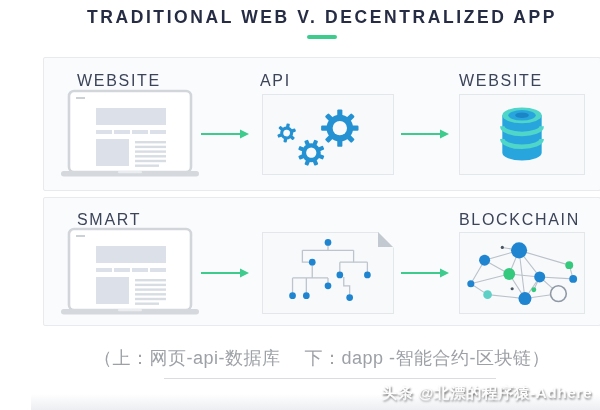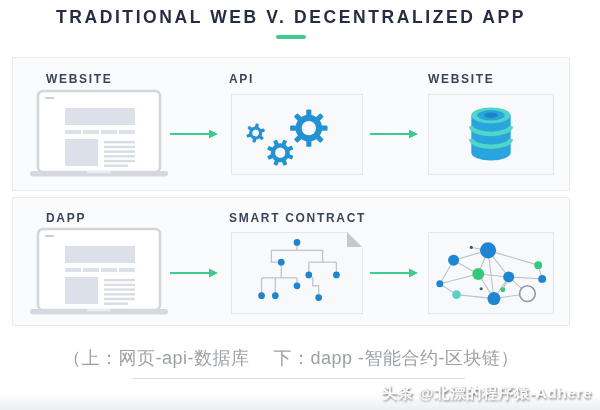--- a/index.html
+++ b/index.html
@@ -6,39 +6,39 @@
     --accent-green:#3ecb8e; --gear-blue:#2492d2; --database-blue:#29a5de;
     --database-teal:#4fd6c8; --node-blue:#1f85d0; --node-green:#34c97d;
     --node-teal:#5ed0c5; --line-grey:#bcc4cd; --title-navy:#262c44; --label-navy:#3c445a;
   }
   *{box-sizing:border-box;margin:0;padding:0}
   html,body{width:600px;height:410px}
   body{
     font-family:"Liberation Sans","DejaVu Sans",sans-serif;
     background:#ffffff; position:relative; overflow:hidden;
   }
-  .page{position:absolute;inset:0;}
+  .page{position:absolute;inset:0;margin-left:31px;}
   .page::after{content:"";position:absolute;left:0;right:0;bottom:0;height:16px;
     background:linear-gradient(to bottom,rgba(236,238,241,0),#eceef1);pointer-events:none}
   .title{
     position:absolute;top:7px;left:0;width:582px;text-align:center;
     font-size:17.5px;font-weight:800;letter-spacing:2.6px;color:var(--title-navy);
   }
   .title-underline{
     position:absolute;top:35px;left:276px;width:30px;height:4px;border-radius:2px;
     background:var(--accent-green);
   }
   .panel{
     position:absolute;left:12px;width:558px;background:#fafbfc;
     border:1px solid #e8eaee;border-radius:2px;
   }
   .panel-1{top:57px;height:134px}
   .panel-2{top:197px;height:129px}
   .col-label{
-    position:absolute;font-size:12px;font-weight:700;letter-spacing:1.7px;
+    position:absolute;font-size:16px;font-weight:400;letter-spacing:1.7px;
     color:var(--label-navy);white-space:nowrap;
   }
   .panel-1 .col-label{top:14px}
   .panel-2 .col-label{top:13px}
   .label-1{left:33px}.label-2{left:216px}.label-3{left:415px}
   .laptop{position:absolute;left:16px;width:140px;height:88px}
   .panel-1 .laptop{top:31px}
   .panel-2 .laptop{top:29px}
   .arrow{position:absolute;width:50px;height:12px}
   .arrow-a{left:156px}.arrow-b{left:356px}
@@ -166,22 +166,22 @@
         <path d="M43 31 a20 8 0 0 0 40 0" stroke="var(--database-teal)" stroke-width="4.6" fill="none"></path>
         <path d="M43 44 a20 8 0 0 0 40 0" stroke="var(--database-teal)" stroke-width="4.6" fill="none"></path>
         <ellipse cx="63" cy="20" rx="20" ry="8" fill="var(--database-teal)"></ellipse>
         <ellipse cx="63" cy="20" rx="14" ry="5.3" fill="var(--database-blue)"></ellipse>
         <ellipse cx="63" cy="20" rx="7" ry="2.8" fill="#1b86c6"></ellipse>
       </svg>
     </div>
   </section>
 
   <section class="panel panel-2">
-    <span class="col-label label-1">DAPP</span>
-    <span class="col-label label-2">SMART CONTRACT</span>
+    <span class="col-label label-1">SMART</span>
+    <span class="col-label label-3">BLOCKCHAIN</span>
 
     <div class="laptop">
       <svg width="140" height="88" viewBox="0 0 140 88">
         <rect x="9" y="2" width="122" height="81" rx="5" fill="#ffffff" stroke="#d2d6db" stroke-width="2.6"></rect>
         <rect x="16" y="8" width="9" height="2" fill="#ccd1d6"></rect>
         <rect x="36" y="19" width="70" height="17" fill="#dce0e9"></rect>
         <rect x="36" y="41" width="16" height="4" fill="#dce0e9"></rect>
         <rect x="54" y="41" width="16" height="4" fill="#dce0e9"></rect>
         <rect x="72" y="41" width="16" height="4" fill="#dce0e9"></rect>
         <rect x="90" y="41" width="16" height="4" fill="#dce0e9"></rect>

